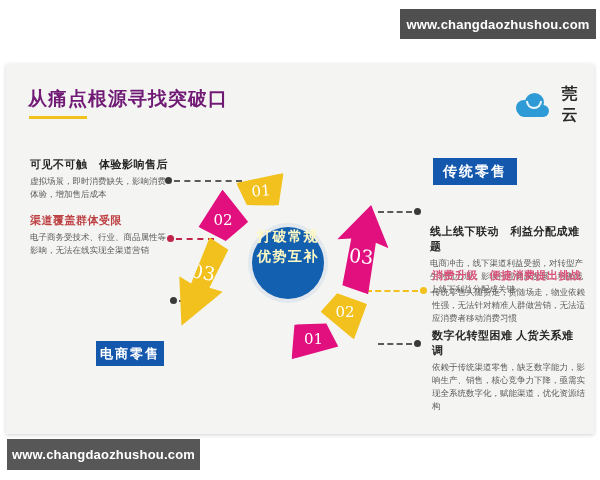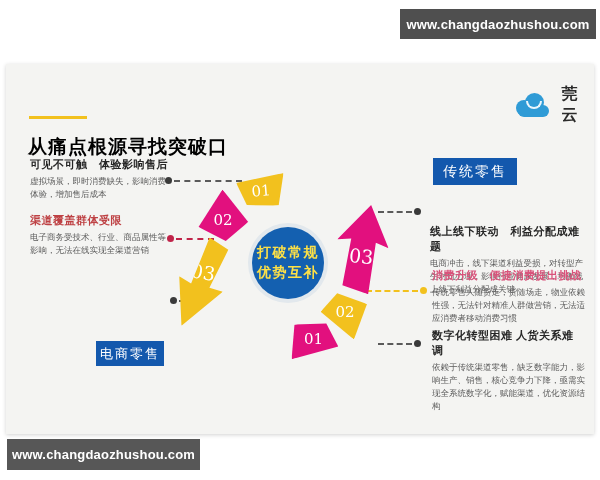--- a/index.html
+++ b/index.html
@@ -17,21 +17,21 @@
   .banner.top{left:400px;top:9px;width:196px;height:30px;}
   .banner.bottom{left:7px;top:439px;width:193px;height:31px;background:#575757;}
 
   
   .slide{
     position:absolute;left:6px;top:64px;width:588px;height:370px;
     background:#f4f4f2;box-shadow:0 1px 4px rgba(0,0,0,.18);
   }
   .title{
     position:absolute;left:22px;top:22px;
-    font-size:19px;font-weight:bold;color:#000000;letter-spacing:1px;margin-top:48px;
+    font-size:19px;font-weight:bold;color:#701a75;letter-spacing:1px;
   }
   .title-underline{
     position:absolute;left:23px;top:52px;width:58px;height:3px;background:#f2c11e;
   }
   
   .logo{position:absolute;left:510px;top:20px;display:flex;align-items:center;gap:13px;}
   .cloud{position:relative;width:34px;height:24px;}
   .cloud .c1{position:absolute;left:0;bottom:1px;width:16px;height:16px;border-radius:50%;background:#2f9bd6;}
   .cloud .c2{position:absolute;left:9px;top:0;width:19px;height:19px;border-radius:50%;background:#2f9bd6;}
   .cloud .c3{position:absolute;left:2px;bottom:0;width:31px;height:12px;border-radius:7px;background:#2f9bd6;}
@@ -46,39 +46,39 @@
   .block h3.red{color:#be4144;}
   .block h3.pink{color:#d9537b;}
   .block p{margin:0;font-size:8.5px;line-height:1.55;color:#5c5c5c;font-family:Liberation Mono, monospace;}
   .blk-l{left:24px;}
   .blk-l p{width:140px;}
   .blk-r p{width:160px;}
   .blk-r h3{width:152px;}
 
   
   .badge{
-    position:absolute;background:#1358ad;color:#ffffff;font-weight:normal;
+    position:absolute;background:#1358ad;color:#ffffff;font-weight:bold;
     display:flex;align-items:center;justify-content:center;letter-spacing:2px;
   }
   .badge.ecom{left:90px;top:277px;width:68px;height:25px;font-size:13px;}
   .badge.trad{left:427px;top:94px;width:84px;height:27px;font-size:14px;}
 
   
   .dash{position:absolute;height:0;border-top:2px dashed #5a5a5a;}
   .dash.red{border-color:#c0244a;}
   .dash.yellow{border-color:#f2c11e;}
   .dot{position:absolute;width:7px;height:7px;border-radius:50%;background:#3a3a3a;}
   .dot.red{background:#c0244a;}
   .dot.yellow{background:#f2c11e;}
 
   
   .circle{
     position:absolute;left:246px;top:163px;width:72px;height:72px;border-radius:50%;
-    background:#1460b0;color:#fde047;display:flex;flex-direction:column;
-    align-items:center;justify-content:center;
+    background:#1460b0;color:#fef9c3;display:flex;flex-direction:column;
+    align-items:center;
     font-size:14px;font-weight:bold;letter-spacing:1.5px;line-height:1.4;
     box-shadow:0 0 0 4px rgba(20,96,176,.08);
   }
   .piece{
     position:absolute;display:flex;align-items:center;justify-content:center;
     color:#ffffff;font-family:"DejaVu Serif","Liberation Serif",serif;
   }
   .piece.yellow{background:#f2c11e;}
   .piece.magenta{background:#e2107e;}
   .wedge{clip-path:polygon(0% 18%, 100% 0%, 84% 100%, 18% 90%);}

